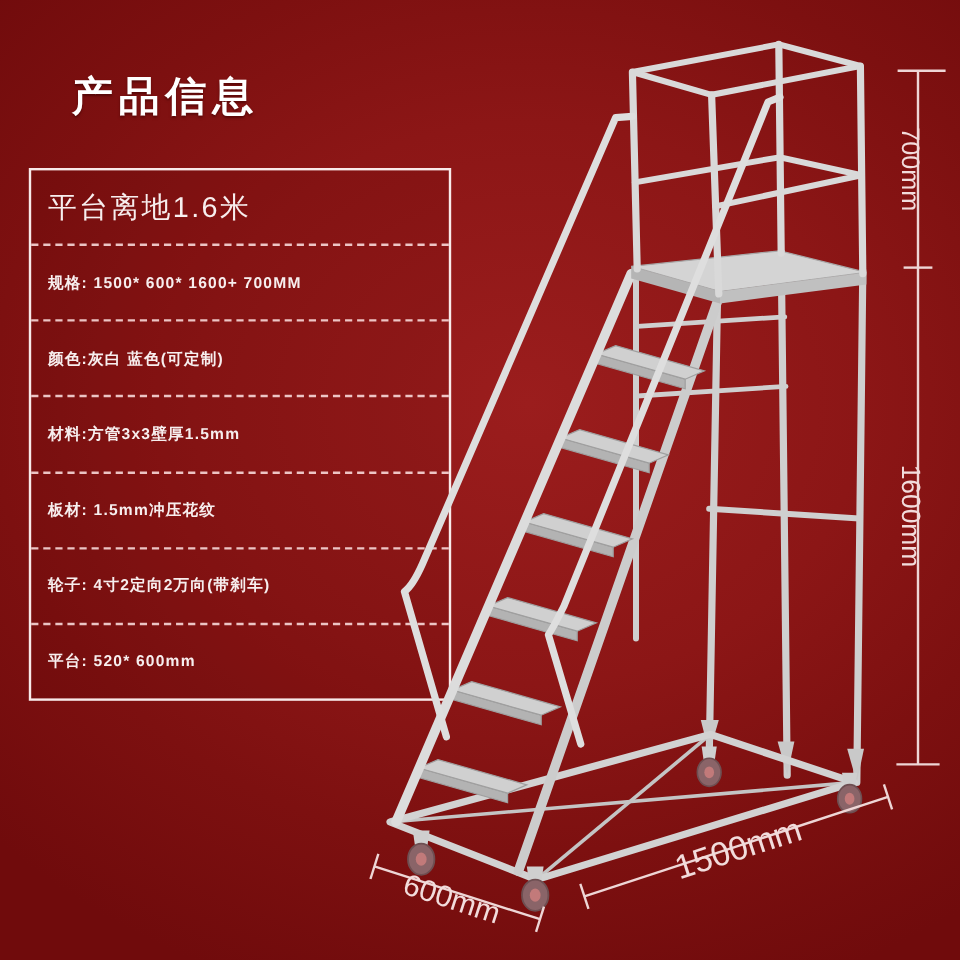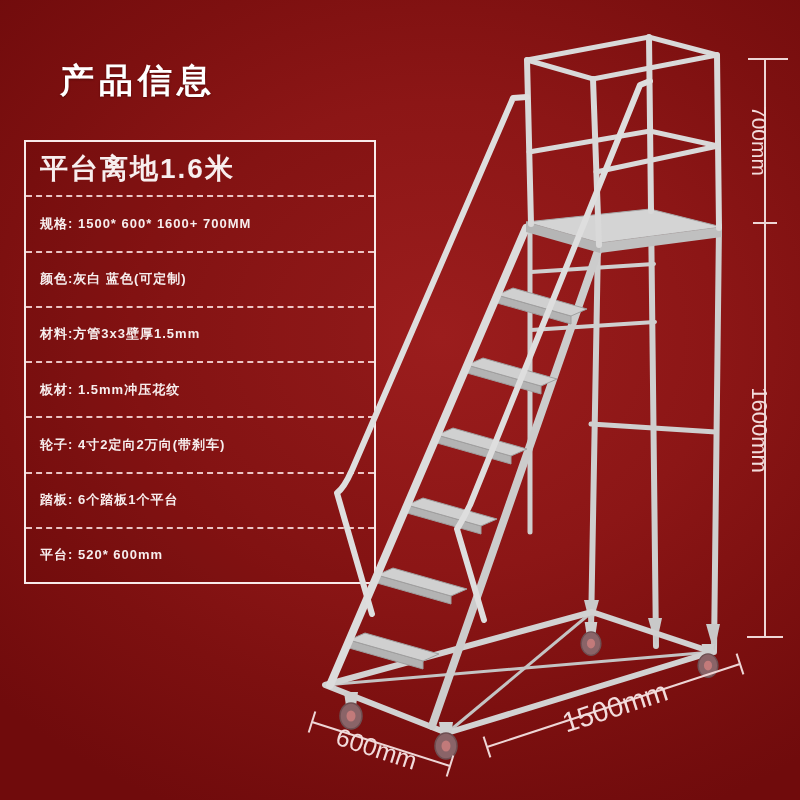--- a/index.html
+++ b/index.html
@@ -22,21 +22,21 @@
     z-index:2;
   }
   .spec-row{
     flex:1;display:flex;align-items:center;
     padding-left:14px;padding-right:6px;
     color:#f7eeee;font-size:13px;font-weight:600;letter-spacing:1px;
     border-bottom:2px dashed rgba(255,228,228,.85);
     white-space:nowrap;
   }
   .spec-row:last-child{border-bottom:none;}
-  .spec-row.headline{font-size:28px;font-weight:700;letter-spacing:2px;}
+  .spec-row.headline{font-size:24px;font-weight:400;letter-spacing:2px;}
   .photo-layer{
     position:absolute;left:0;top:0;width:800px;height:800px;
     z-index:5;pointer-events:none;
   }
   .dim-text{
     fill:#f2dcdc;font-family:"Liberation Sans","DejaVu Sans",sans-serif;
     font-weight:400;
   }
 </style>
 </head>
@@ -44,21 +44,20 @@
 
 <div class="page-title">产品信息</div>
 
 <div class="spec-box">
   <div class="spec-row headline">平台离地1.6米</div>
   <div class="spec-row">规格: 1500* 600* 1600+ 700MM</div>
   <div class="spec-row">颜色:灰白  蓝色(可定制)</div>
   <div class="spec-row">材料:方管3x3壁厚1.5mm</div>
   <div class="spec-row">板材: 1.5mm冲压花纹</div>
   <div class="spec-row">轮子: 4寸2定向2万向(带刹车)</div>
-  <div class="spec-row">踏板: 6个踏板1个平台</div>
   <div class="spec-row">平台: 520* 600mm</div>
 </div>
 
 <svg class="photo-layer" viewBox="0 0 800 800">
 
   <g stroke="#cfcfcf" fill="none" stroke-linecap="round">
     <path d="M719,226 L714,652" stroke-width="6"></path>
     <path d="M651,210 L656,646" stroke-width="6"></path>
     <path d="M598,243 L591,630" stroke-width="6"></path>
     <path d="M530,230 L530,532" stroke-width="5"></path>

